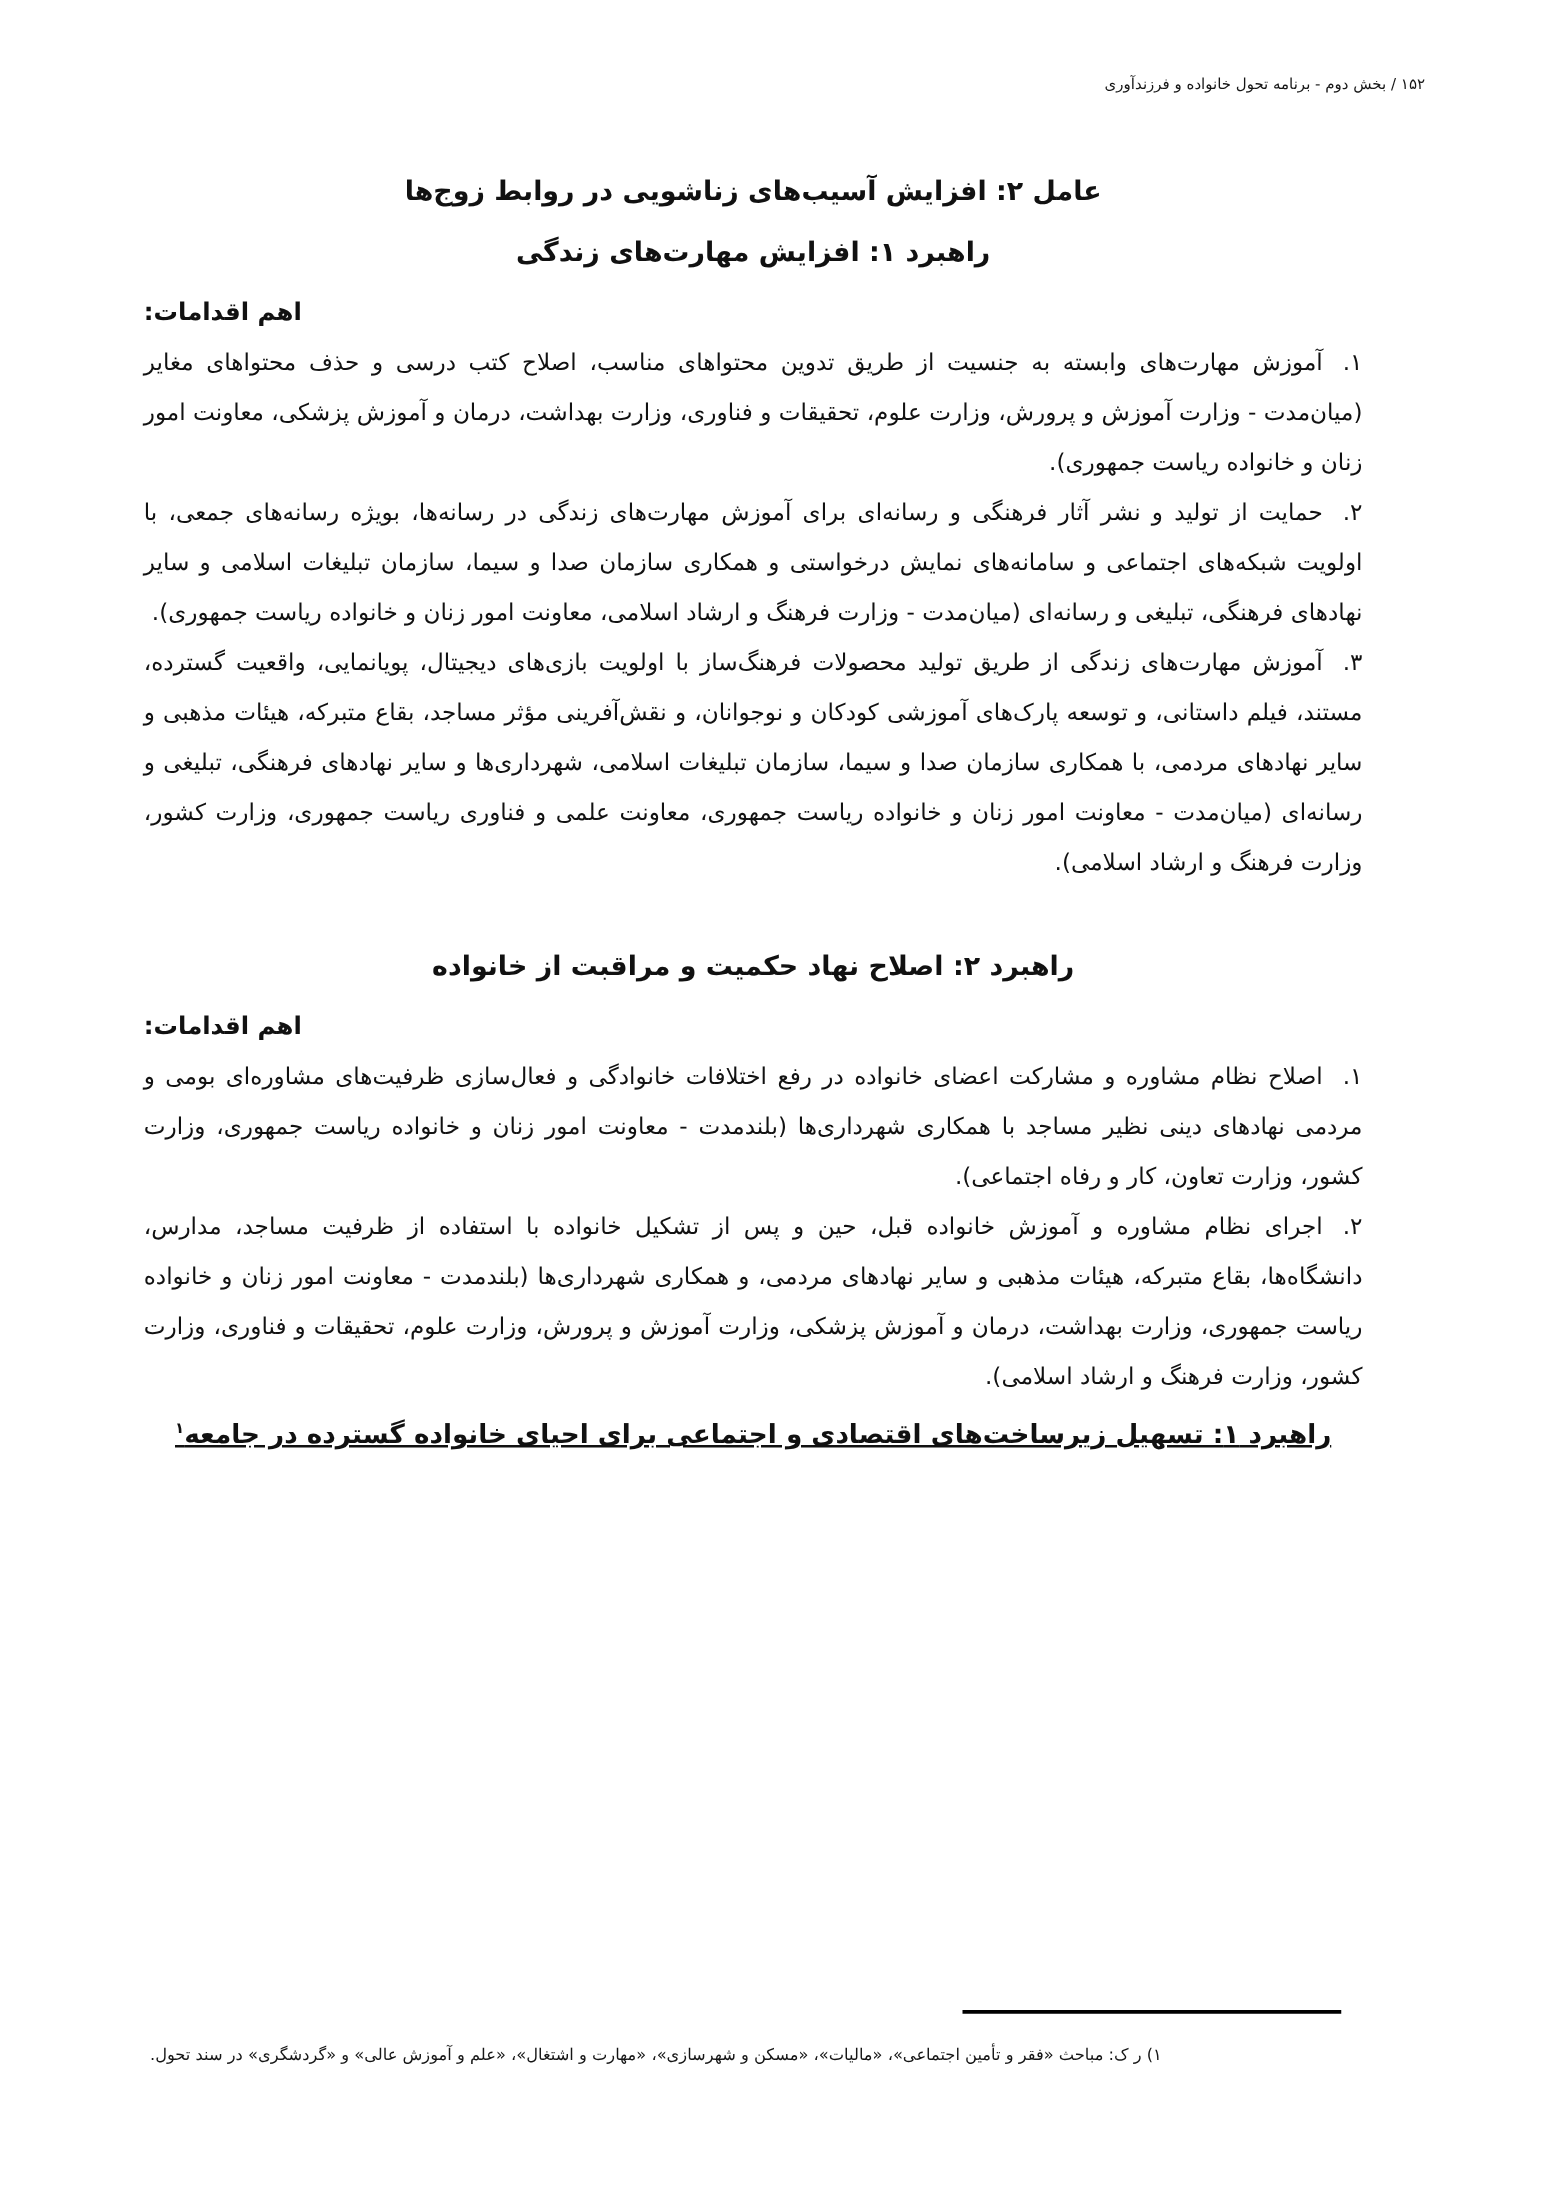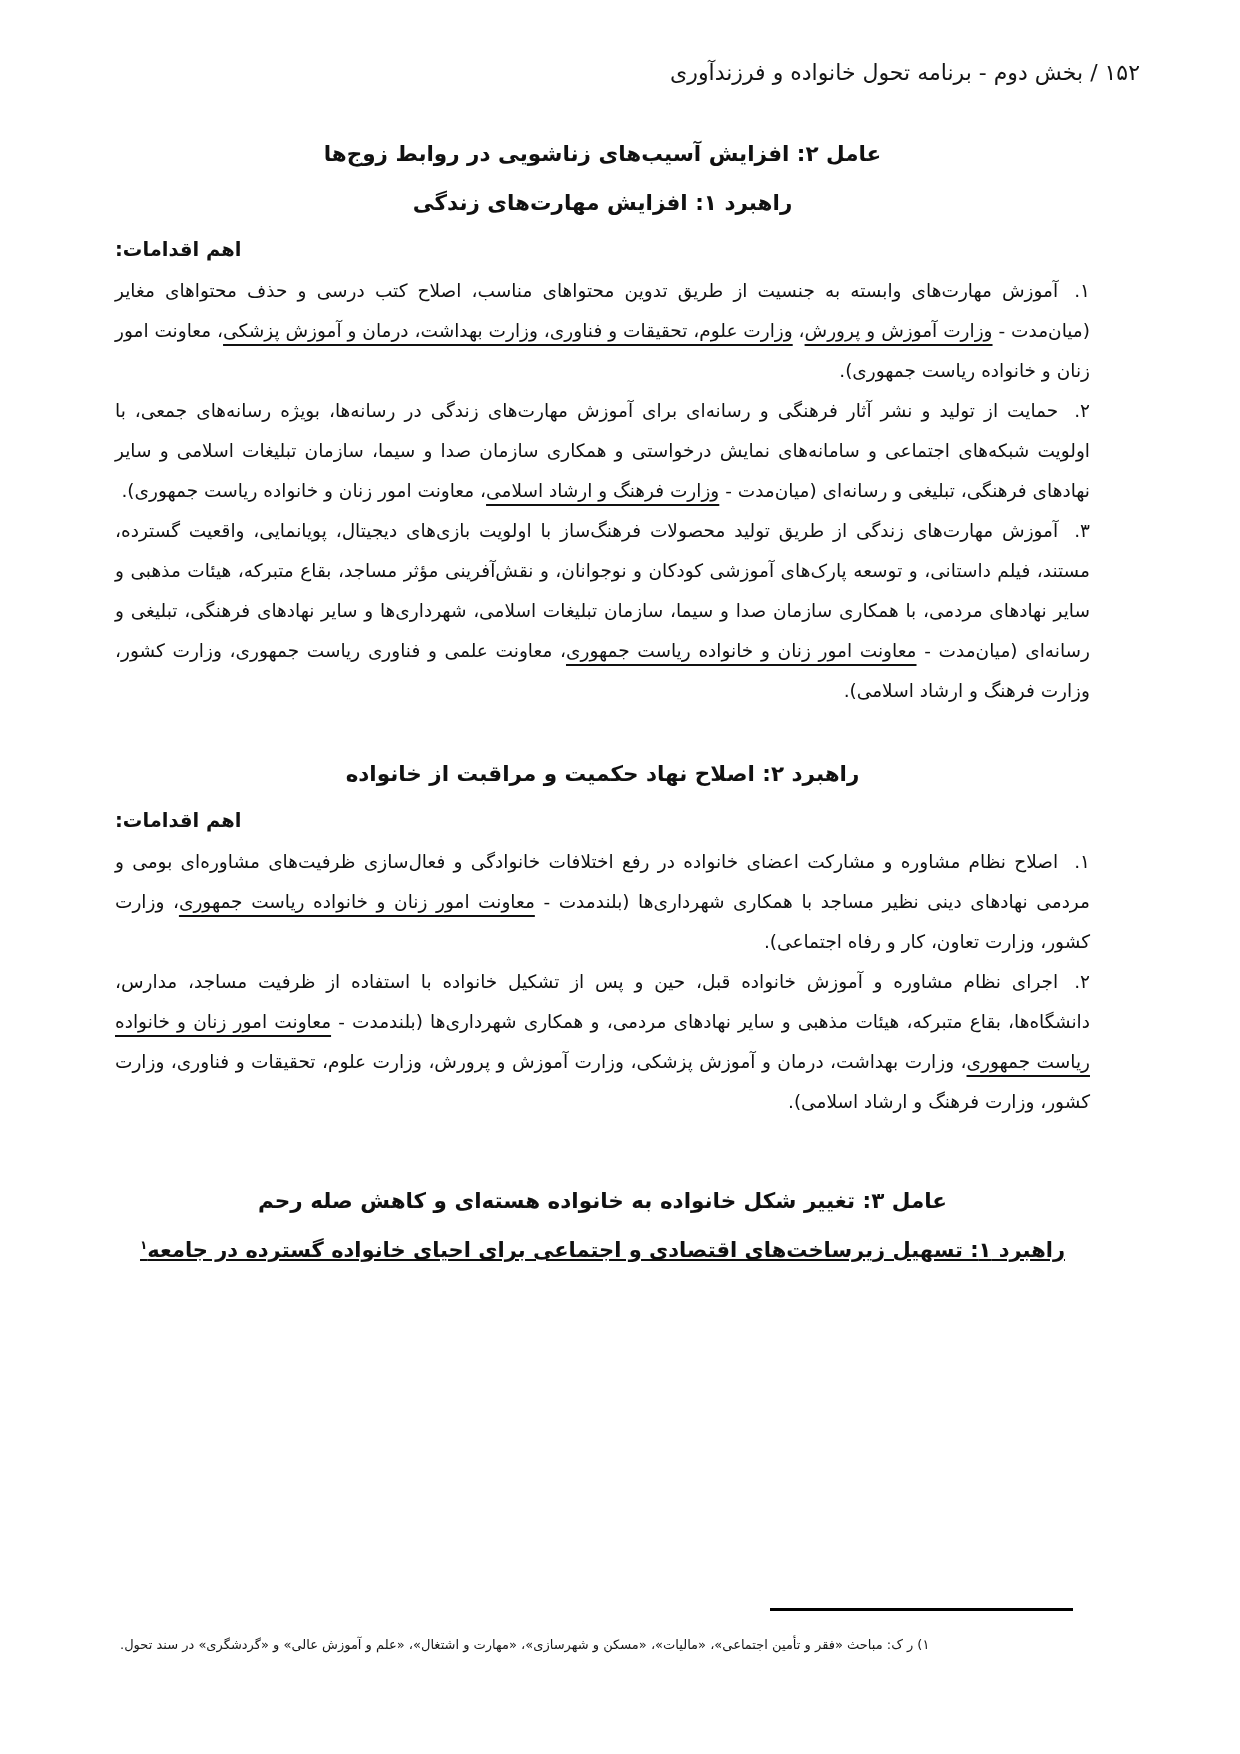--- a/index.html
+++ b/index.html
@@ -13,21 +13,21 @@
     position: relative;
     font-family: "DejaVu Sans", sans-serif;
     color: #111111;
     direction: rtl;
     overflow: hidden;
   }
   .page-header {
     position: absolute;
     top: 60px;
     right: 100px;
-    font-size: 22px;
+    font-size: 12px;
     letter-spacing: 0;
     color: #151515;
     white-space: nowrap;
   }
   .content {
     position: absolute;
     top: 122px;
     right: 150px;
     left: 115px;
   }
@@ -56,21 +56,20 @@
     line-height: 40px;
     text-align: justify;
     text-align-last: right;
     margin: 0;
   }
   .item-number {
     display: inline-block;
     margin-left: 16px;
   }
   .u {
-    text-decoration: underline;
     text-decoration-thickness: 1.5px;
     text-underline-offset: 7px;
   }
   .section-gap-strategy2 {
     margin-top: 46px;
   }
   .gap-after-strategy2 {
     margin-top: 10px;
   }
   .section-gap-factor3 {
@@ -134,19 +133,18 @@
 
   <div class="action-list">
     <div class="list-item">
       <span class="item-number">۱.</span><span><span>اصلاح نظام مشاوره و مشارکت اعضای خانواده در رفع اختلافات خانوادگی و فعال‌سازی ظرفیت‌های مشاوره‌ای بومی و مردمی نهادهای دینی نظیر مساجد با همکاری شهرداری‌ها (بلندمدت - </span><span class="u">معاونت امور زنان و خانواده ریاست جمهوری</span><span>، وزارت کشور، وزارت تعاون، کار و رفاه اجتماعی).</span></span>
     </div>
     <div class="list-item">
       <span class="item-number">۲.</span><span><span>اجرای نظام مشاوره و آموزش خانواده قبل، حین و پس از تشکیل خانواده با استفاده از ظرفیت مساجد، مدارس، دانشگاه‌ها، بقاع متبرکه، هیئات مذهبی و سایر نهادهای مردمی، و همکاری شهرداری‌ها (بلندمدت - </span><span class="u">معاونت امور زنان و خانواده ریاست جمهوری</span><span>، وزارت بهداشت، درمان و آموزش پزشکی، وزارت آموزش و پرورش، وزارت علوم، تحقیقات و فناوری، وزارت کشور، وزارت فرهنگ و ارشاد اسلامی).</span></span>
     </div>
   </div>
 
-  <div class="h-center section-gap-factor3">عامل ۳: تغییر شکل خانواده به خانواده هسته‌ای و کاهش صله رحم</div>
   <div class="h-center factor3-strategy"><span>راهبرد ۱: تسهیل زیرساخت‌های اقتصادی و اجتماعی برای احیای خانواده گسترده در جامعه</span><sup class="fn-ref">۱</sup></div>
 
 </div>
 
 <div class="footnote-rule"></div>
 <div class="footnote-text">۱) ر ک: مباحث «فقر و تأمین اجتماعی»، «مالیات»، «مسکن و شهرسازی»، «مهارت و اشتغال»، «علم و آموزش عالی» و «گردشگری» در سند تحول.</div>
 
 </body></html>

